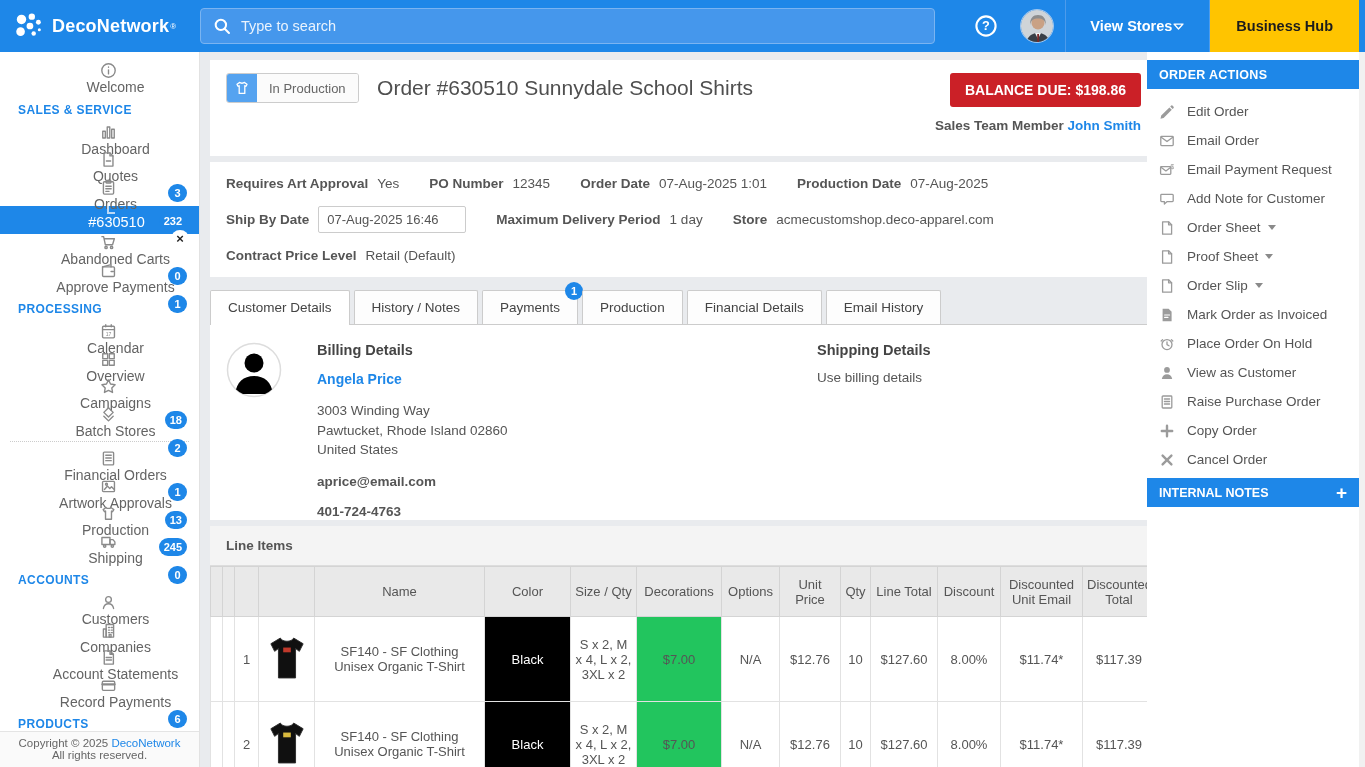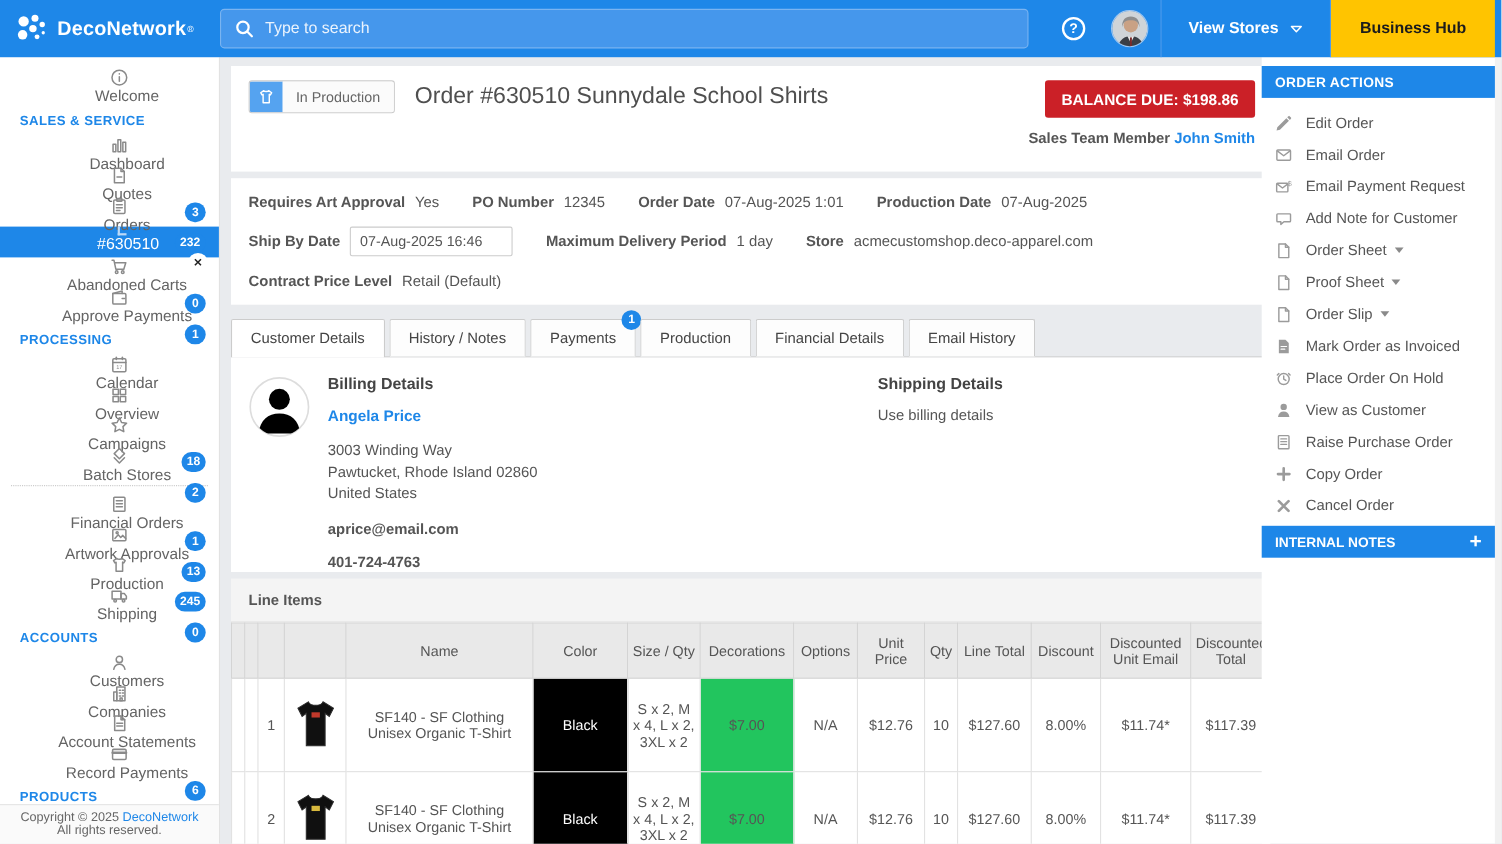--- a/index.html
+++ b/index.html
@@ -20,21 +20,21 @@
   .search-box svg { width:18px; height:18px; stroke:#fff; fill:none; stroke-width:1.8; }
   .search-input { flex:1; background:transparent; border:none; outline:none; color:#fff;
                   font-size:14.5px; margin-left:10px; font-family:"Liberation Sans", sans-serif; }
   .search-input::placeholder { color:#eaf3fd; opacity:1; }
   .topbar-right { flex:1; display:flex; align-items:stretch; justify-content:flex-end; }
   .tb-item { display:flex; align-items:center; color:#fff; font-size:14.5px; font-weight:bold; cursor:pointer; }
   .help-btn { width:46px; justify-content:center; }
   .help-btn svg { width:24px; height:24px; stroke:#fff; fill:none; stroke-width:1.4; }
   .avatar-btn { width:56px; justify-content:center; }
   .tb-avatar { width:34px; height:34px; border-radius:50%; overflow:hidden; border:1px solid #9ec7f2; }
-  .view-stores { padding:0 24px; border-left:1px solid #4d9beb; border-right:1px solid #4d9beb; gap:10px; }
+  .view-stores { padding:0 24px; border-left:1px solid #4d9beb; border-right:1px solid #4d9beb; }
   .view-stores svg { width:13px; height:13px; stroke:#fff; fill:none; stroke-width:1.6; }
   .admin-btn { padding:0 26px; }
   .bizhub-btn { background:#ffc400; color:#1c1c1c; padding:0 26px; margin-right:6px; }
 
   
   .sidebar { position:absolute; left:0; top:52px; width:200px; bottom:0; background:#fff;
              border-right:1px solid #e2e2e2; z-index:20; }
   .side-list { padding-top:10px; }
   .side-item { height:27.5px; display:flex; align-items:center; padding-left:18px; cursor:pointer;
                color:#646464; font-size:14px;flex-direction:column; }
@@ -97,21 +97,21 @@
 
   .tabs-row { margin-top:11px; display:flex; align-items:flex-end; border-bottom:1px solid #ccc; height:37px; padding-left:0; }
   .tab { position:relative; border:1px solid #ccc; border-bottom:none; background:#fdfdfd; color:#444;
          font-size:13.5px; padding:9px 17px; margin-right:4px; border-radius:2px 2px 0 0; cursor:pointer; }
   .tab.active { background:#fff; margin-bottom:-1px; padding-bottom:10px; }
   .tab-badge { position:absolute; top:-9px; right:-6px; background:#1e87e8; color:#fff; font-size:11px;
                font-weight:bold; width:18px; height:18px; border-radius:50%; text-align:center; line-height:18px; }
 
   .cust-card { padding:17px 16px; height:195px; display:flex; }
   .cust-avatar { width:56px; height:56px; flex:0 0 56px; }
-  .bill-col { margin-left:16px; width:400px; }
+  .bill-col { margin-left:35px; width:400px; }
   .ship-col { margin-left:100px; }
   .sec-title { font-weight:bold; color:#444; font-size:14.5px; margin-bottom:12px; }
   .cust-name { color:#1e87e8; font-weight:bold; font-size:14px; text-decoration:none; display:inline-block; margin-bottom:14px; }
   .addr { color:#555; font-size:13.5px; line-height:1.45; }
   .cust-email { font-weight:bold; color:#555; font-size:13.5px; margin-top:14px; }
   .cust-phone { font-weight:bold; color:#555; font-size:13.5px; margin-top:15px; }
   .ship-val { color:#555; font-size:13.5px; }
 
   .li-band { margin-top:6px; background:#f4f4f4; border-bottom:1px solid #ddd; padding:12px 16px;
              font-weight:bold; color:#555; font-size:13.5px; }

